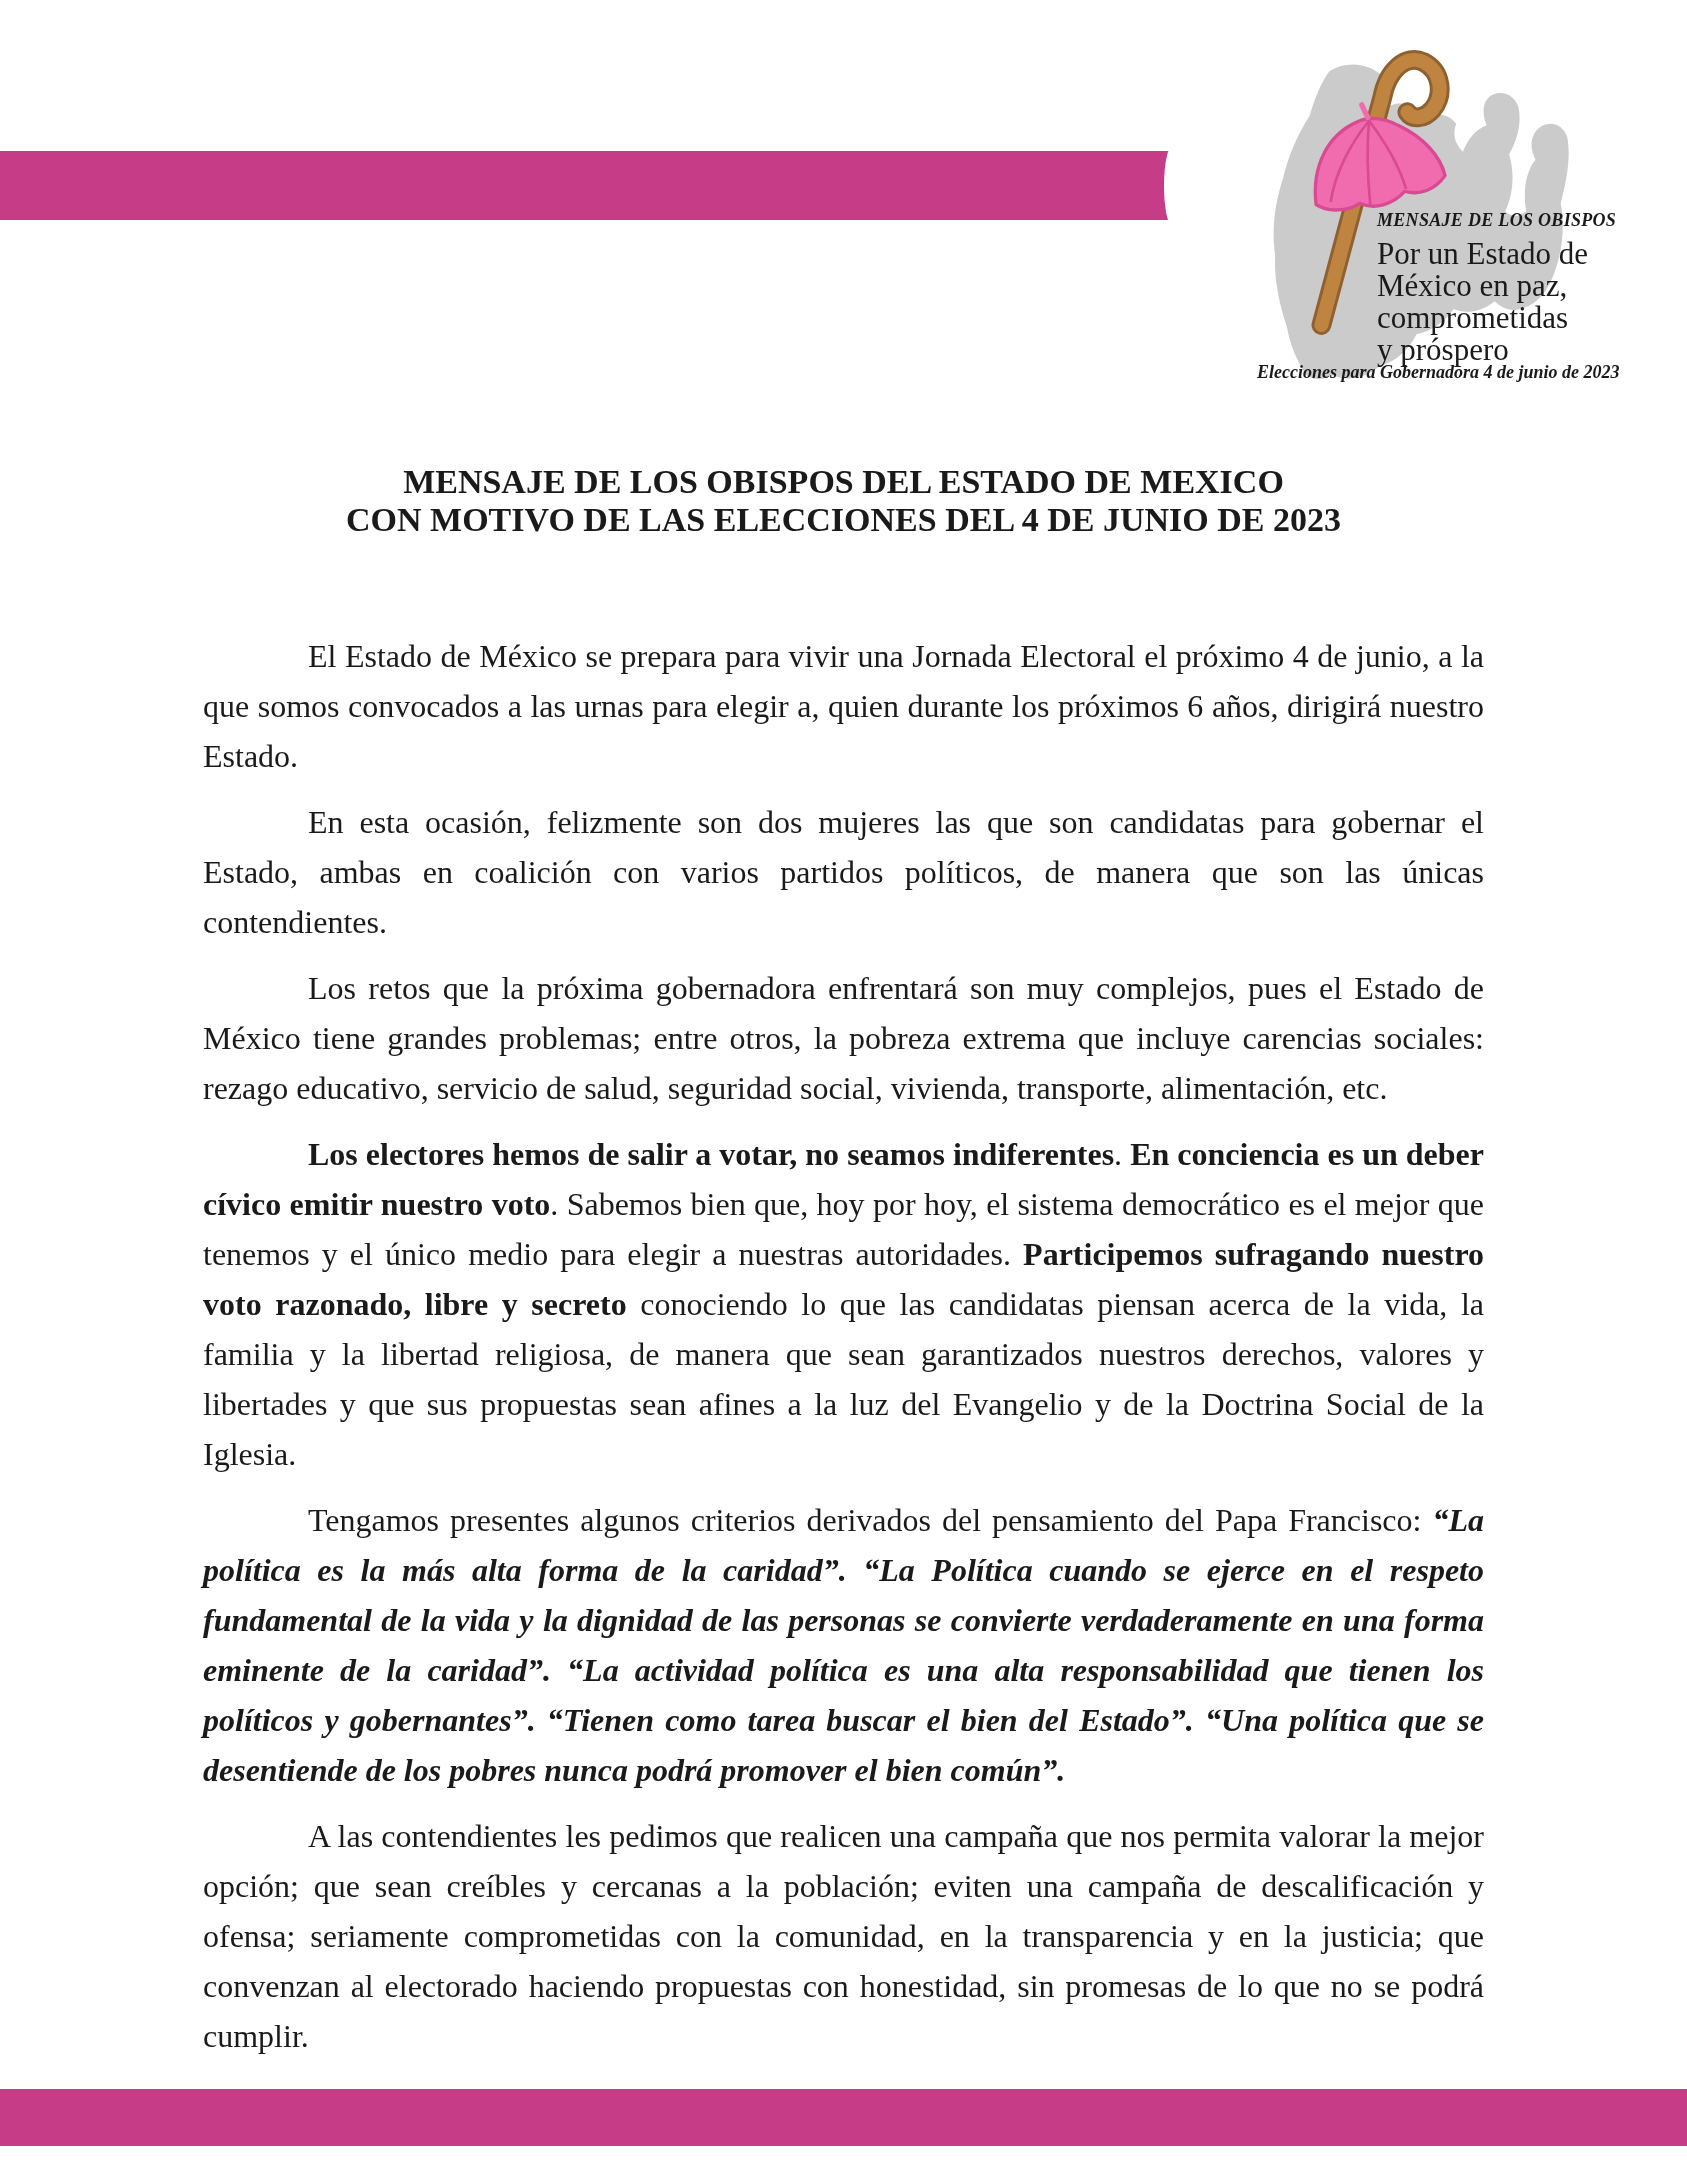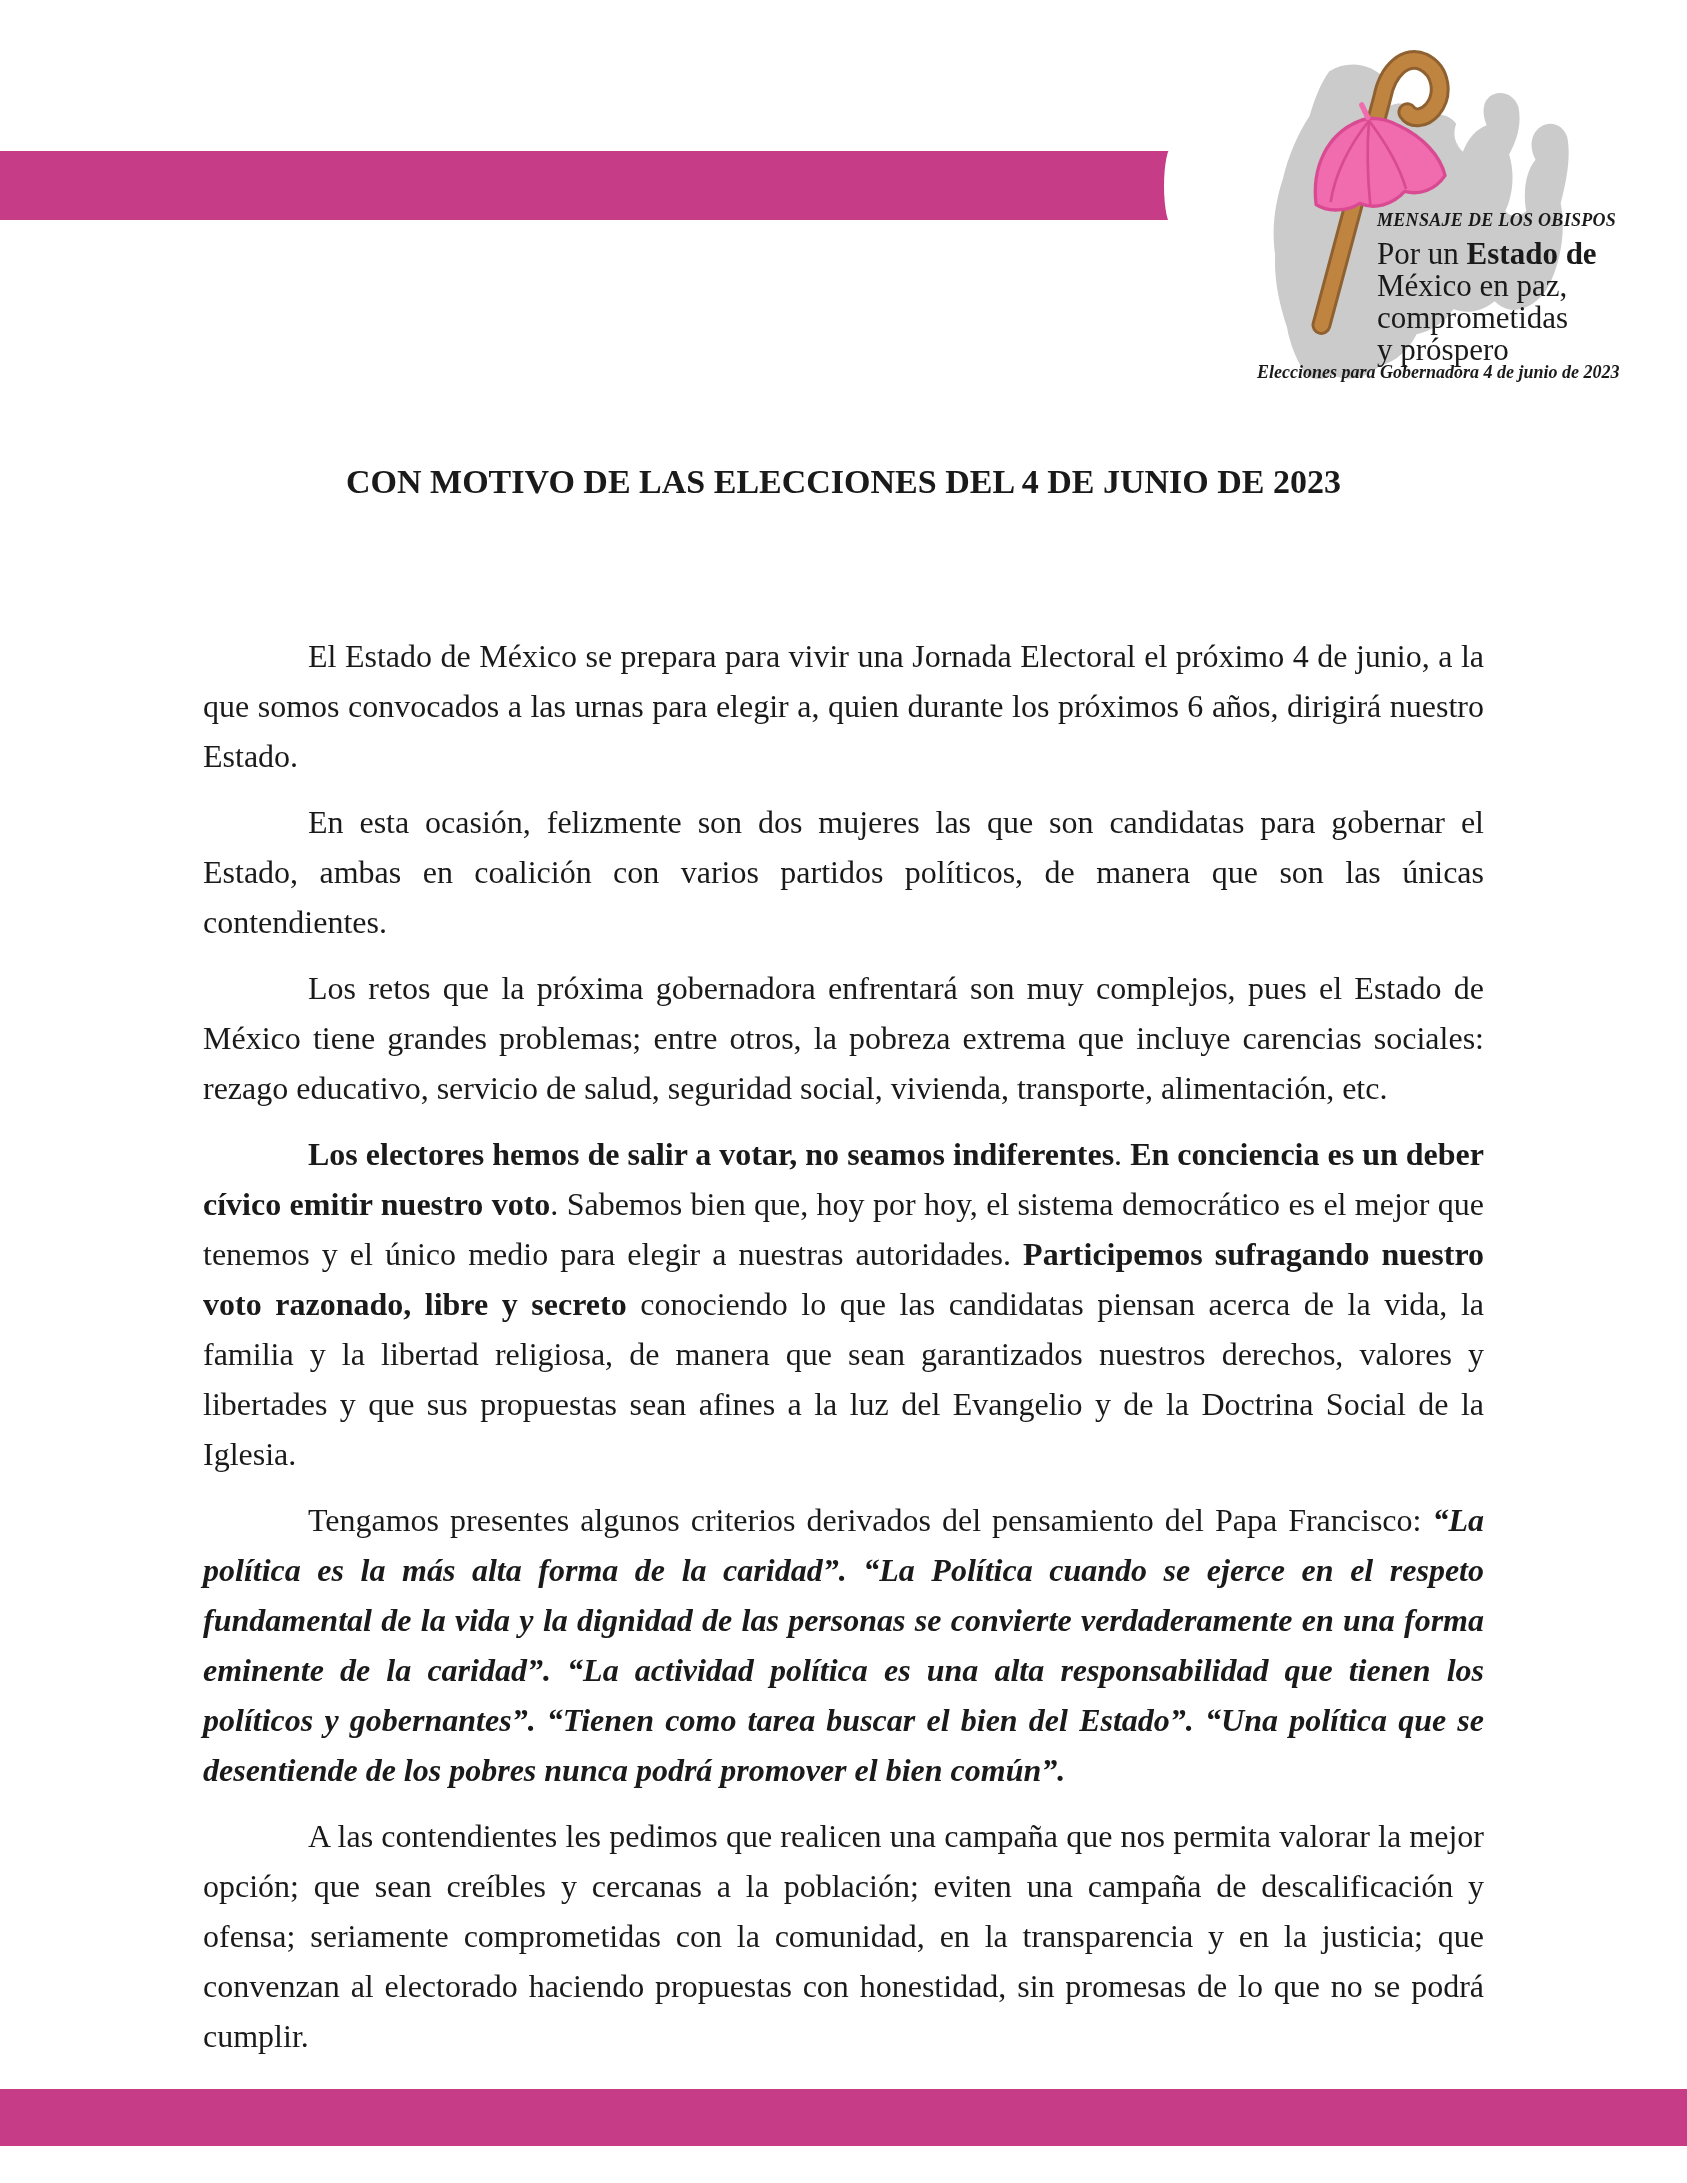--- a/index.html
+++ b/index.html
@@ -131,28 +131,29 @@
         <path d="M 230,163 C 200,200 178,245 172,286"></path>
         <path d="M 230,163 C 226,210 228,252 232,292"></path>
         <path d="M 230,163 C 258,200 276,232 286,266"></path>
       </g>
       <path fill="none" stroke="var(--umbrella-pink,#F06CAE)" stroke-width="8" stroke-linecap="round" d="M 228,158 L 219,139"></path>
     </g>
   </svg>
 
   <div class="logo-kicker">MENSAJE DE LOS OBISPOS</div>
   <div class="logo-title">
-    <div><span>Por un </span><span class="b" style="font-weight: bold;">Estado de</span></div>
+    <div><span>Por un </span><span class="b" style="font-weight: normal;">Estado de</span></div>
     <div><span class="b" style="font-weight: normal; text-align: center;">México</span><span> en paz,</span></div>
     <div>comprometidas</div>
     <div>y próspero</div>
   </div>
   <div class="logo-caption">Elecciones para Gobernadora 4 de junio de 2023</div>
 
   <div class="doc-title">
+    <div class="t1">MENSAJE DE LOS OBISPOS DEL ESTADO DE MEXICO</div>
     <div class="t1">CON MOTIVO DE LAS ELECCIONES DEL 4 DE JUNIO DE 2023</div>
   </div>
 
   <div class="body-text">
     <p><span>El Estado de México se prepara para vivir una Jornada Electoral el próximo 4 de junio, a la que somos convocados a las urnas para elegir a, quien durante los próximos 6 años, dirigirá nuestro Estado.</span></p>
     <p><span>En esta ocasión, felizmente son dos mujeres las que son candidatas para gobernar el Estado, ambas en coalición con varios partidos políticos, de manera que son las únicas contendientes.</span></p>
     <p><span>Los retos que la próxima gobernadora enfrentará son muy complejos, pues el Estado de México tiene grandes problemas; entre otros, la pobreza extrema que incluye carencias sociales: rezago educativo, servicio de salud, seguridad social, vivienda, transporte, alimentación, etc.</span></p>
     <p><span class="b" style="font-weight: bold;">Los electores hemos de salir a votar, no seamos indiferentes</span><span>. </span><span class="b" style="font-weight: bold;">En conciencia es un deber cívico emitir nuestro voto</span><span>. Sabemos bien que, hoy por hoy, el sistema democrático es el mejor que tenemos y el único medio para elegir a nuestras autoridades. </span><span class="b" style="font-weight: bold;">Participemos sufragando nuestro voto razonado, libre y secreto</span><span> conociendo lo que las candidatas piensan acerca de la vida, la familia y la libertad religiosa, de manera que sean garantizados nuestros derechos, valores y libertades y que sus propuestas sean afines a la luz del Evangelio y de la Doctrina Social de la Iglesia.</span></p>
     <p><span>Tengamos presentes algunos criterios derivados del pensamiento del Papa Francisco: </span><span class="i" style="font-style: italic;">“La política es la más alta forma de la caridad”. “La Política cuando se ejerce en el respeto fundamental de la vida y la dignidad de las personas se convierte verdaderamente en una forma eminente de la caridad”. “La actividad política es una alta responsabilidad que tienen los políticos y gobernantes”. “Tienen como tarea buscar el bien del Estado”. “Una política que se desentiende de los pobres nunca podrá promover el bien común”.</span></p>
     <p><span>A las contendientes les pedimos que realicen una campaña que nos permita valorar la mejor opción; que sean creíbles y cercanas a la población; eviten una campaña de descalificación y ofensa; seriamente comprometidas con la comunidad, en la transparencia y en la justicia; que convenzan al electorado haciendo propuestas con honestidad, sin promesas de lo que no se podrá cumplir.</span></p>

